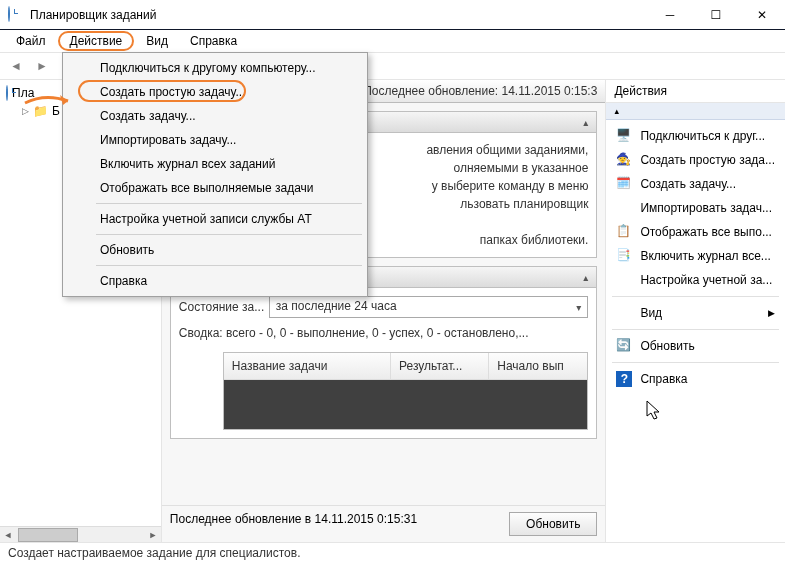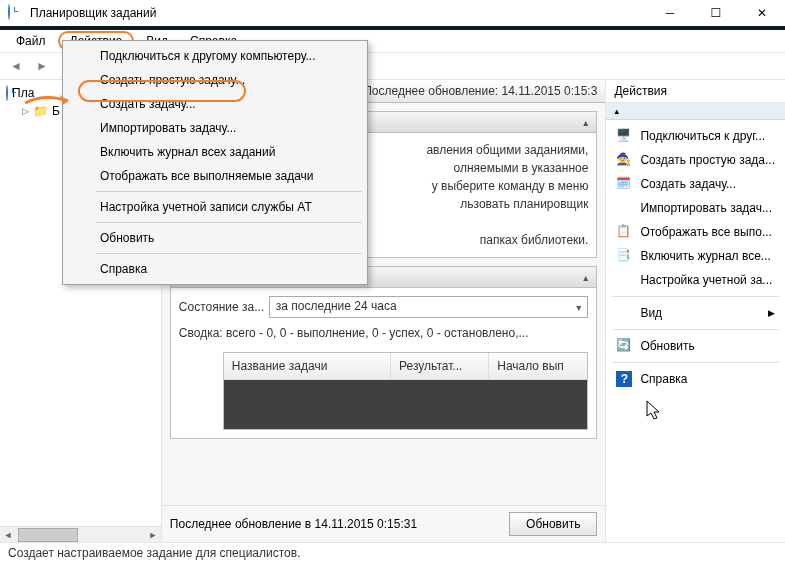--- a/index.html
+++ b/index.html
@@ -1,18 +1,18 @@
 <!DOCTYPE html>
 <html><head>
 <meta charset="utf-8">
 <style>
 * { box-sizing: border-box; margin: 0; padding: 0; font-family: "Segoe UI", Tahoma, sans-serif; font-size: 12px; }
 body { width: 785px; height: 562px; background: #fff; overflow: hidden; position: relative; }
 
-.titlebar { height: 30px; display: flex; align-items: center; padding: 0 0 0 8px; border-bottom: 4px solid #0f172a; }
+.titlebar { height: 30px; display: flex; align-items: center; padding: 0 0 0 8px; border-bottom: 1px solid #0f172a; }
 .titlebar .icon { width: 16px; height: 16px; margin-right: 6px; }
 .titlebar .title { flex: 1; color: #000; }
 .winbtns { display: flex; }
 .winbtn { width: 46px; height: 30px; display: flex; align-items: center; justify-content: center; color: #000; }
 
 .menubar { height: 22px; display: flex; align-items: center; padding: 0 6px; gap: 2px; }
 .menuitem { padding: 2px 10px; border-radius: 2px; }
 .menuitem.hl { border: 2px solid #f08030; border-radius: 10px; padding: 1px 10px; }
 
 .toolbar { height: 28px; border-top: 1px solid #e5e5e5; border-bottom: 1px solid #e5e5e5; display: flex; align-items: center; padding: 0 6px; gap: 6px; }
@@ -34,39 +34,39 @@
 
 .field-row { display: flex; align-items: center; margin-bottom: 6px; }
 .field-label { width: 90px; white-space: nowrap; overflow: hidden; text-overflow: ellipsis; }
 .combo { flex: 1; height: 22px; border: 1px solid #a9a9a9; background: #fff; padding: 0 20px 2px 6px; position: relative; display: flex; align-items: center; }
 .combo::after { content: "▾"; position: absolute; right: 6px; top: 3px; font-size: 10px; color: #555; }
 
 .list { border: 1px solid #bfbfbf; height: 78px; background: #404040; margin-left: 44px; }
 .list-head { display: flex; border-bottom: 1px solid #ddd; background: linear-gradient(#fdfdfd,#ececec); }
 .list-col { padding: 4px 8px; border-right: 1px solid #ddd; font-size: 12px; white-space: nowrap; overflow: hidden; }
 
-.footer-row { display: flex; align-items: center; padding: 6px 8px; gap: 16px; border-top: 1px solid #e0e0e0; background: #f7f7f7; }
+.footer-row { display: flex; padding: 6px 8px; gap: 16px; border-top: 1px solid #e0e0e0; background: #f7f7f7; }
 .btn { height: 24px; padding: 0 16px; border: 1px solid #a9a9a9; background: linear-gradient(#fdfdfd,#e6e6e6); display: flex; align-items: center; }
 
 .rightpane { width: 185px; border-left: 1px solid #e5e5e5; display: flex; flex-direction: column; }
 .rp-title { padding: 4px 8px; font-weight: 400; border-bottom: 1px solid #e5e5e5; }
 .rp-sub { background: #e8eef7; padding: 3px 8px; border-bottom: 1px solid #cbd6e8; display: flex; justify-content: space-between; align-items: center; }
 .rp-items { flex: 1; padding: 4px 4px; }
 .rp-item { display: flex; align-items: center; gap: 8px; padding: 4px 6px; white-space: nowrap; overflow: hidden; text-overflow: ellipsis; }
 .rp-item .ic { width: 16px; height: 16px; flex-shrink: 0; }
 .rp-sep { height: 1px; background: #e0e0e0; margin: 4px 2px; }
 
 .statusbar { height: 20px; border-top: 1px solid #e5e5e5; padding: 2px 8px; color: #333; display: flex; align-items: center; }
 
 .scrollbar-h { position: absolute; bottom: 0; left: 0; right: 0; height: 16px; background: #f0f0f0; border-top: 1px solid #ddd; display: flex; align-items: center; }
 .sb-arrow { width: 16px; height: 16px; display: flex; align-items: center; justify-content: center; color: #666; font-size: 9px; }
 .sb-thumb { height: 14px; background: #cdcdcd; border: 1px solid #aaa; }
 
 
-.dropdown { position: absolute; left: 62px; top: 40px; width: 306px; background: #f5f5f5; border: 1px solid #a0a0a0; box-shadow: 3px 3px 6px rgba(0,0,0,.25); z-index: 100; padding: 3px; }
+.dropdown { position: absolute; left: 62px; top: 52px; width: 306px; background: #f5f5f5; border: 1px solid #a0a0a0; box-shadow: 3px 3px 6px rgba(0,0,0,.25); z-index: 100; padding: 3px; }
 .dd-item { padding: 5px 20px 5px 34px; position: relative; white-space: nowrap; }
 .dd-sep { height: 1px; background: #d0d0d0; margin: 3px 2px 3px 30px; }
 .hl-arrow { position: absolute; left: 20px; top: 88px; z-index: 101; }
 .hl-ring { position: absolute; left: 78px; top: 80px; width: 168px; height: 22px; border: 2px solid #f08030; border-radius: 11px; z-index: 102; pointer-events: none; }
 
 .ic-clock { border:1.5px solid #3a7bbf; border-radius:50%; width:14px; height:14px; position:relative; }
 .ic-clock::before { content:""; position:absolute; left:5px; top:2px; width:1px; height:5px; background:#3a7bbf; }
 .ic-clock::after { content:""; position:absolute; left:5px; top:6px; width:4px; height:1px; background:#3a7bbf; }
 
 .cursor { position: absolute; left: 646px; top: 400px; z-index: 200; pointer-events: none; }

